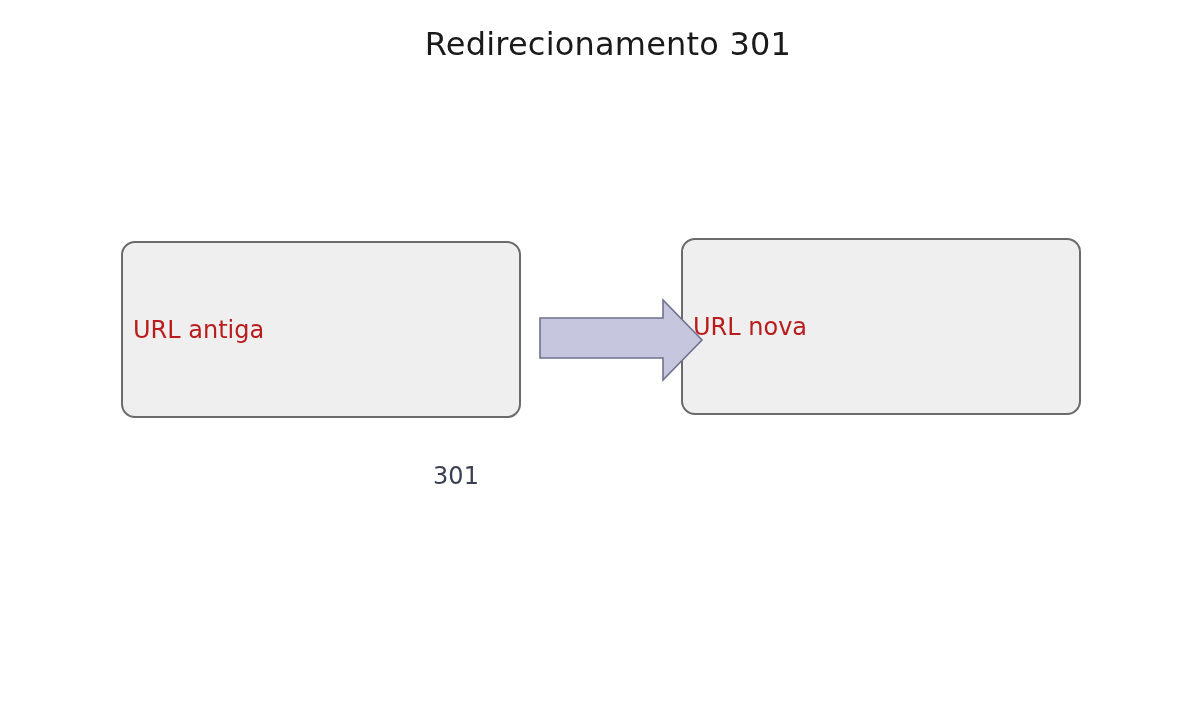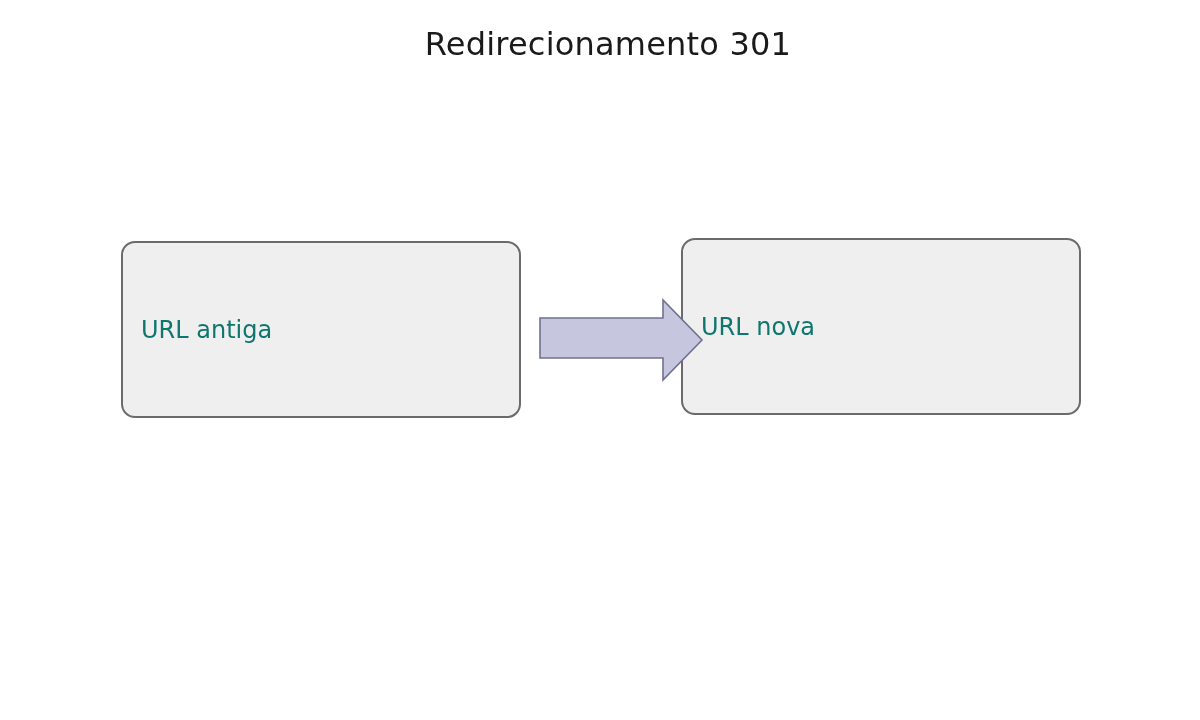--- a/index.html
+++ b/index.html
@@ -44,23 +44,23 @@
     background: #efefef;
     border: 2px solid #6b6b6b;
     border-radius: 14px;
     display: flex;
     align-items: center;
     justify-content: flex-start;
   }
   .node-label {
     font-size: 24px;
     line-height: 28px;
-    color: #0f766e;
+    color: #b91c1c;
     white-space: nowrap;
-    padding-left: 18px;
+    padding-left: 10px;
   }
 
   #node-old {
     left: 121px;
     top: 241px;
     width: 400px;
     height: 177px;
   }
   #node-new {
     left: 681px;
@@ -103,14 +103,15 @@
   </div>
 
   <div class="node-box" id="node-new">
     <span class="node-label">URL nova</span>
   </div>
 
   <svg id="flow-arrow" viewBox="0 0 172 92" width="172" height="92">
     <polygon points="4,24 127,24 127,6 166,46 127,86 127,64 4,64" fill="#c6c7de" stroke="#70718f" stroke-width="1.6" stroke-linejoin="miter"></polygon>
   </svg>
 
+  <div id="edge-label-301">301</div>
 
 </div>
 
 </body></html>

